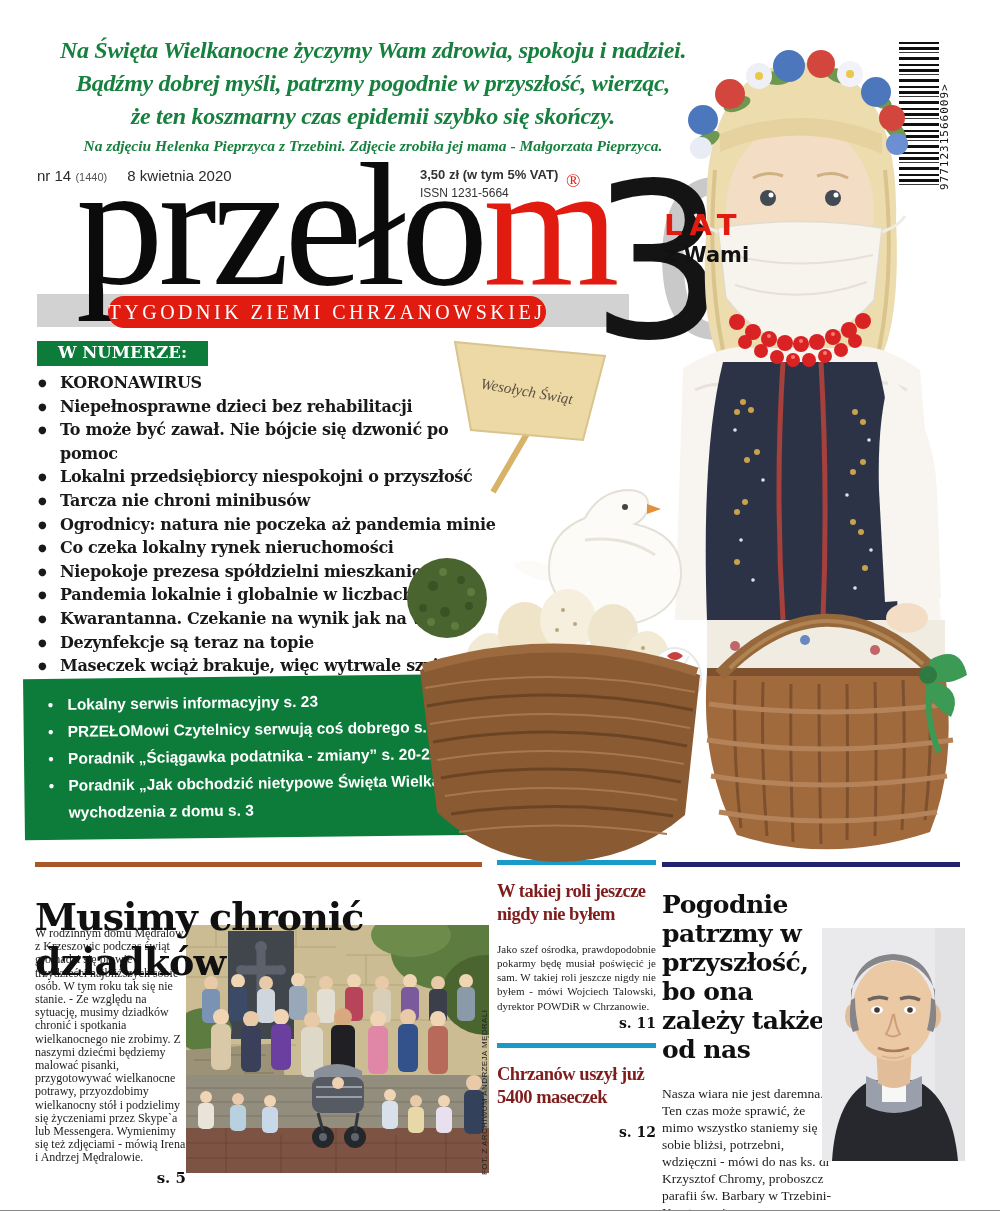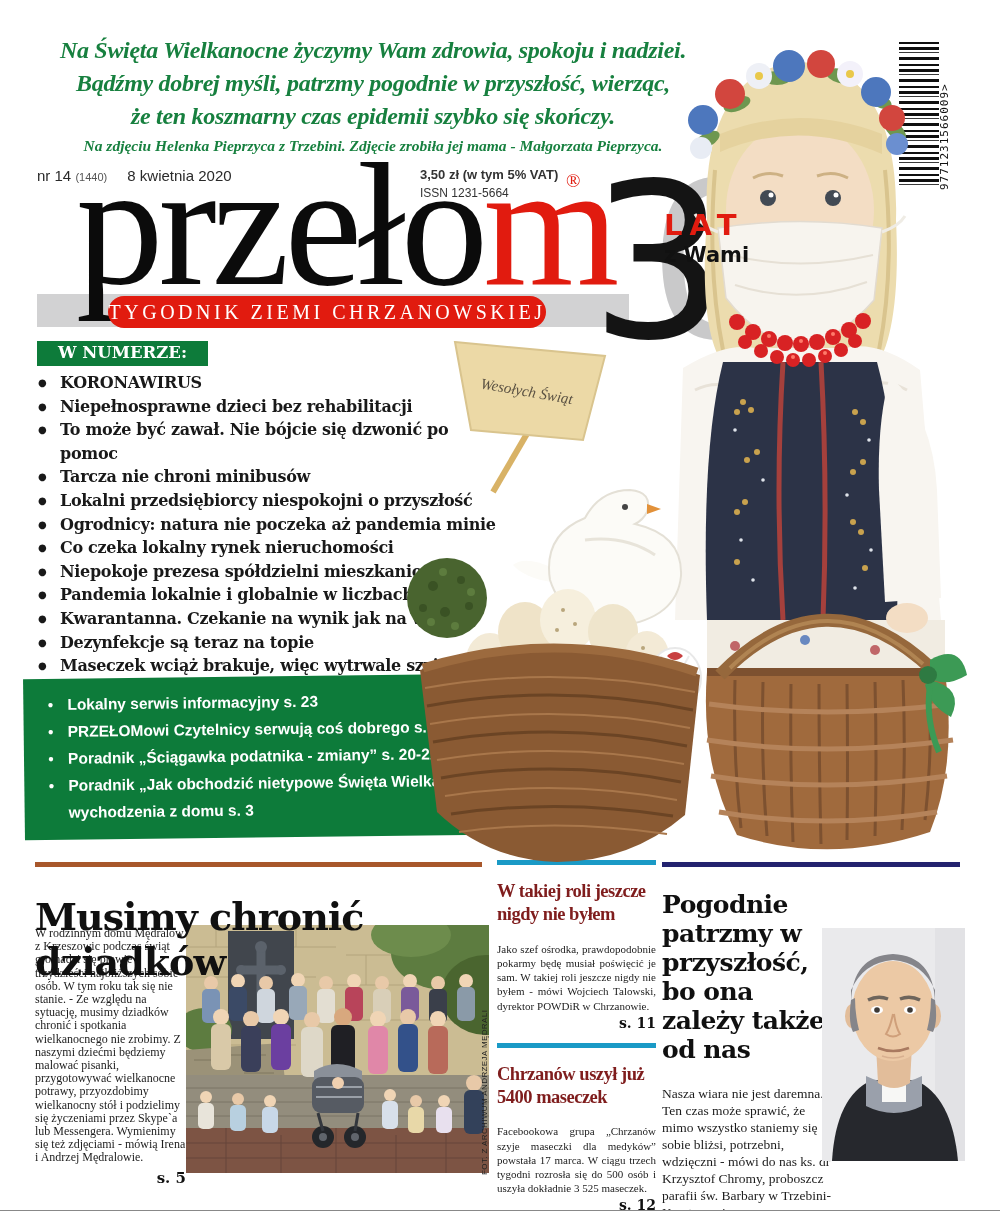--- a/index.html
+++ b/index.html
@@ -128,22 +128,22 @@
   <div class="lat">LAT</div>
   <div class="zwami">z Wami</div>
   <div class="gray-strip"></div>
   <div class="red-banner">TYGODNIK ZIEMI CHRZANOWSKIEJ</div>
 
   <div class="in-label">W NUMERZE:</div>
   <ul class="in-list">
       <li>KORONAWIRUS</li>
       <li>Niepełnosprawne dzieci bez rehabilitacji</li>
       <li>To może być zawał. Nie bójcie się dzwonić po pomoc</li>
+      <li>Lokalni przedsiębiorcy niespokojni o przyszłość</li>
       <li>Tarcza nie chroni minibusów</li>
-      <li>Lokalni przedsiębiorcy niespokojni o przyszłość</li>
       <li>Ogrodnicy: natura nie poczeka aż pandemia minie</li>
       <li>Co czeka lokalny rynek nieruchomości</li>
       <li>Niepokoje prezesa spółdzielni mieszkaniowej</li>
       <li>Pandemia lokalnie i globalnie w liczbach - raport</li>
       <li>Kwarantanna. Czekanie na wynik jak na wyrok</li>
       <li>Dezynfekcje są teraz na topie</li>
       <li>Maseczek wciąż brakuje, więc wytrwale szyją</li>
     </ul>
 
   <div class="green-box">
@@ -461,21 +461,20 @@
   </svg>
   <div class="photo-credit">FOT. Z ARCHIWUM ANDRZEJA MĘDRALI</div>
 
   <div class="col-mid">
     <div class="rule-cyan"></div>
     <h2 class="mid-headline">W takiej roli jeszcze nigdy nie byłem</h2>
     <div class="mid-body">Jako szef ośrodka, prawdopodobnie pokarmy będę musiał poświęcić je sam. W takiej roli jeszcze nigdy nie byłem - mówi Wojciech Talowski, dyrektor POWDiR w Chrzanowie.</div>
     <div class="page-ref mid-ref">s. 11</div>
     <div class="rule-cyan second"></div>
     <h2 class="mid-headline">Chrzanów uszył już 5400 maseczek</h2>
-    <div class="mid-body">Facebookowa grupa „Chrzanów szyje maseczki dla medyków” powstała 17 marca. W ciągu trzech tygodni rozrosła się do 500 osób i uszyła dokładnie 3 525 maseczek.</div>
     <div class="page-ref mid-ref">s. 12</div>
   </div>
 
   <div class="rule-navy"></div>
   <div class="col-right">
     <h2 class="right-headline">Pogodnie patrzmy w przyszłość, bo ona zależy także od nas</h2>
     <div class="right-body">Nasza wiara nie jest daremna. Ten czas może sprawić, że mimo wszystko staniemy się sobie bliżsi, potrzebni, wdzięczni - mówi do nas ks. dr Krzysztof Chromy, proboszcz parafii św. Barbary w Trzebini-Krystynowie.</div>
 
   </div>
 

